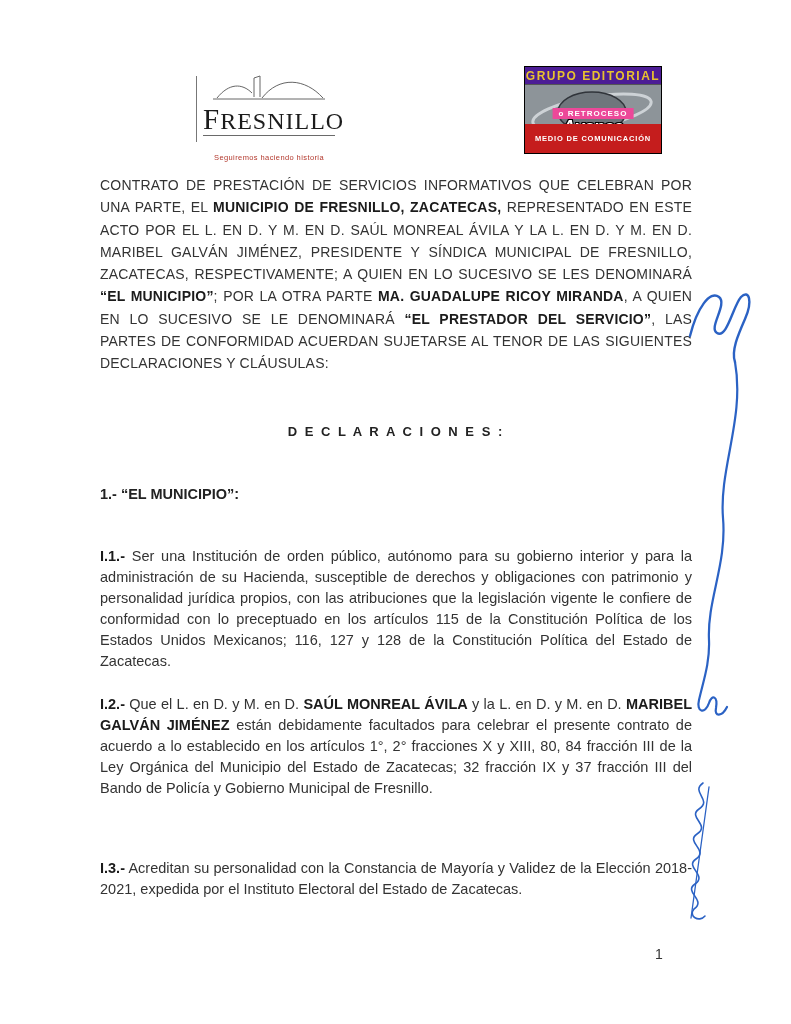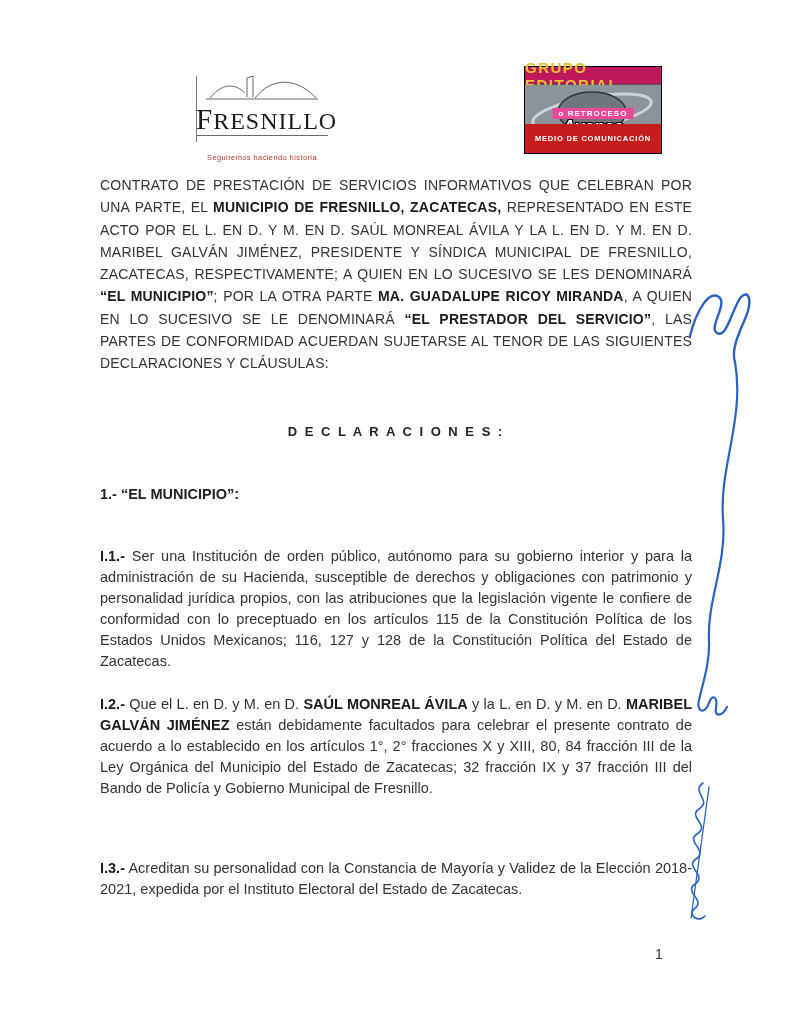--- a/index.html
+++ b/index.html
@@ -4,30 +4,30 @@
 <style>
   html,body{margin:0;padding:0;background:#e9e9e9;}
   .page{position:relative;width:791px;height:1024px;background:#ffffff;overflow:hidden;
         font-family:"Liberation Sans","DejaVu Sans",sans-serif;color:#2e2e2e;}
 
   
   .logo-left{position:absolute;left:101px;top:68px;width:86px;text-align:center;}
   .logo-left .cap1{font-size:5.6px;letter-spacing:.4px;color:#444;margin-top:1px;}
   .logo-left .cap2{font-size:9px;color:#333;letter-spacing:.5px;}
   .logo-divider{position:absolute;left:196px;top:76px;height:66px;width:0;border-left:1.5px solid #777;}
-  .logo-fres{position:absolute;left:196px;top:68px;width:132px;text-align:center;}
+  .logo-fres{position:absolute;left:203px;top:68px;width:132px;text-align:center;}
   .fres-name{font-family:"Liberation Serif","DejaVu Serif",serif;font-size:24px;letter-spacing:1px;
              color:#1c1c1c;line-height:26px;display:block;}
   .fres-name::first-letter{font-size:29px;}
   .fres-tagline{display:block;color:#b3392e;font-size:7.5px;letter-spacing:.4px;
                 border-top:1.5px solid #6a6a6a;padding-top:17px;margin-top:1px;}
   .logo-ed{position:absolute;left:524px;top:66px;width:138px;height:88px;background:#000;
            border:1.5px solid #000;box-sizing:border-box;display:flex;flex-direction:column;}
-  .ge-top{height:17px;display:flex;align-items:center;justify-content:center;background:#be185d;
-          color:#e8c22e;font-size:15px;font-weight:bold;letter-spacing:1.5px;border-bottom:1px solid #555;}
+  .ge-top{height:17px;display:flex;align-items:center;justify-content:center;background:#4c1d95;
+          color:#e8c22e;font-size:12px;font-weight:bold;letter-spacing:1.5px;border-bottom:1px solid #555;}
   .ge-mid{flex:1;position:relative;background:#8d9499;overflow:hidden;}
   .ge-mid svg{position:absolute;left:0;top:0;}
   .ge-avance{position:absolute;left:0;right:0;top:4px;text-align:center;color:#fff;
              font-style:italic;font-weight:bold;font-size:17px;
              text-shadow:-1px -1px 0 #000,1px -1px 0 #000,-1px 1px 0 #000,1px 1px 0 #000;margin-top:28px;}
   .ge-retro{position:absolute;left:50%;transform:translateX(-50%);bottom:5px;background:#ec4899;
             color:#fff;font-size:8px;font-weight:bold;letter-spacing:1px;padding:1px 6px;white-space:nowrap;}
   .ge-bottom{height:29px;display:flex;align-items:center;justify-content:center;background:#c51d1d;
              color:#fff;font-size:7.5px;font-weight:bold;letter-spacing:.8px;}
 

